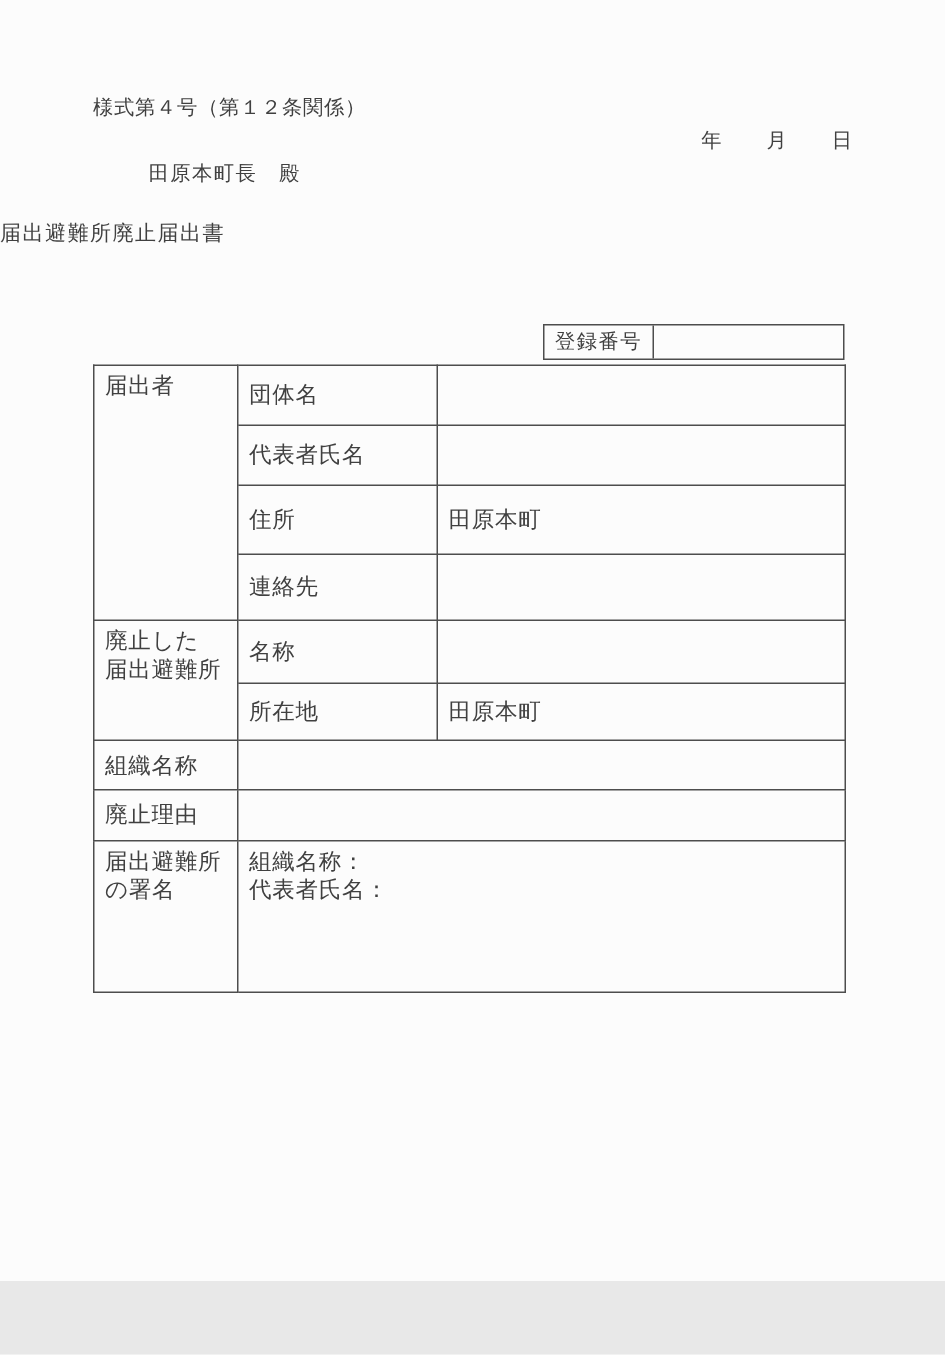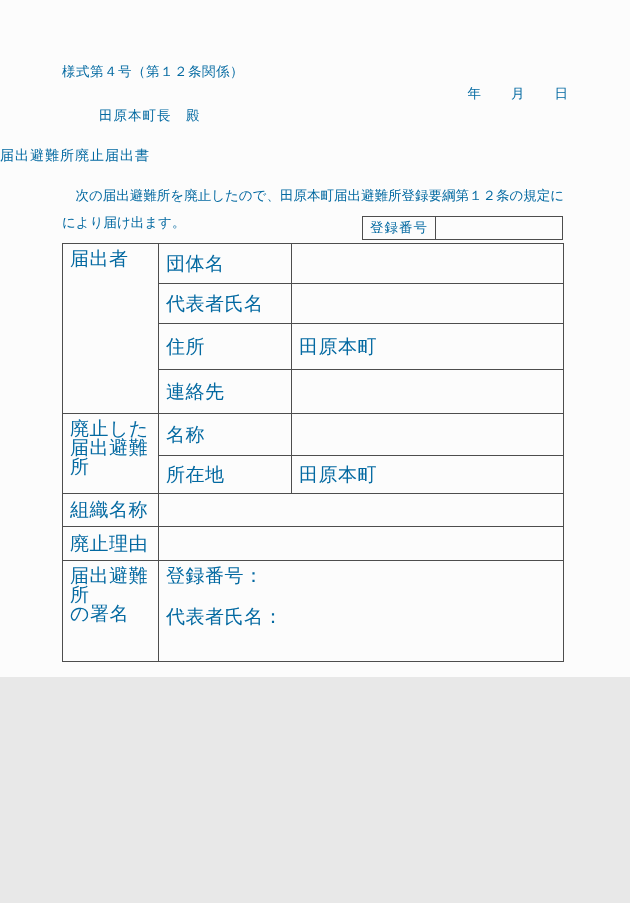--- a/index.html
+++ b/index.html
@@ -3,24 +3,24 @@
 <meta charset="utf-8">
 <style>
   html, body {
     margin: 0;
     padding: 0;
     background: #e8e8e8;
   }
   .doc-page {
     position: relative;
     width: 630px;
-    height: 677px;
+    height: 854px;
     background: #fcfcfc;
-    color: #0369a1;
-    font-family: Liberation Serif, serif;
+    color: #404040;
+    font-family: Liberation Mono, monospace;
     font-size: 13.5px;
     overflow: hidden;
   }
   .abs { position: absolute; }
 
   .form-number {
     left: 62px; top: 63px;
     letter-spacing: 0.5px;
   }
   .date-line {
@@ -61,60 +61,56 @@
     justify-content: center;
     letter-spacing: 1px;
   }
   .reg-value { flex: 1; }
 
   .main-table {
     left: 62px; top: 243px;
     width: 501px;
     border-collapse: collapse;
     table-layout: fixed;
-    font-size: 19px;
+    font-size: 15px;
   }
   .main-table td {
     border: 1px solid #4d4d4d;
     padding: 0 7px;
     vertical-align: middle;
     letter-spacing: 0.5px;
   }
   .main-table td.group-top {
     vertical-align: top;
     padding-top: 5px;
     line-height: 19px;
   }
   .r40 { height: 40px; }
   .r46 { height: 46px; padding-left: 40px; }
   .r44 { height: 44px; }
   .r42 { height: 42px; padding-left: 30px; }
   .r38 { height: 38px; padding-left: 10px; }
   .r33 { height: 33px; }
   .r34 { height: 34px; }
   .r101 { height: 101px; }
-  .sig-line2 { margin-top: 22px; }
+  .sig-line2 { }
 </style>
 </head>
 <body>
 
 <div class="doc-page">
 
   <div class="abs form-number">様式第４号（第１２条関係）</div>
 
   <div class="abs date-line">年　　月　　日</div>
 
   <div class="abs addressee">田原本町長　殿</div>
 
   <div class="abs doc-title">届出避難所廃止届出書</div>
 
-  <div class="abs body-paragraph">
-    <div>　次の届出避難所を廃止したので、田原本町届出避難所登録要綱第１２条の規定に</div>
-    <div>により届け出ます。</div>
-  </div>
 
   <div class="abs reg-box">
     <div class="reg-label">登録番号</div>
     <div class="reg-value"></div>
   </div>
 
   <table class="abs main-table">
     <colgroup>
       <col style="width:96px">
       <col style="width:133px">
@@ -157,20 +153,20 @@
       <tr class="r34">
         <td>廃止理由</td>
         <td colspan="2"></td>
       </tr>
       <tr class="r101">
         <td class="group-top">
           <div>届出避難所</div>
           <div>の署名</div>
         </td>
         <td colspan="2" class="group-top">
-          <div>登録番号：</div>
+          <div>組織名称：</div>
           <div class="sig-line2">代表者氏名：</div>
         </td>
       </tr>
     </tbody>
   </table>
 
 </div>
 
 </body></html>

